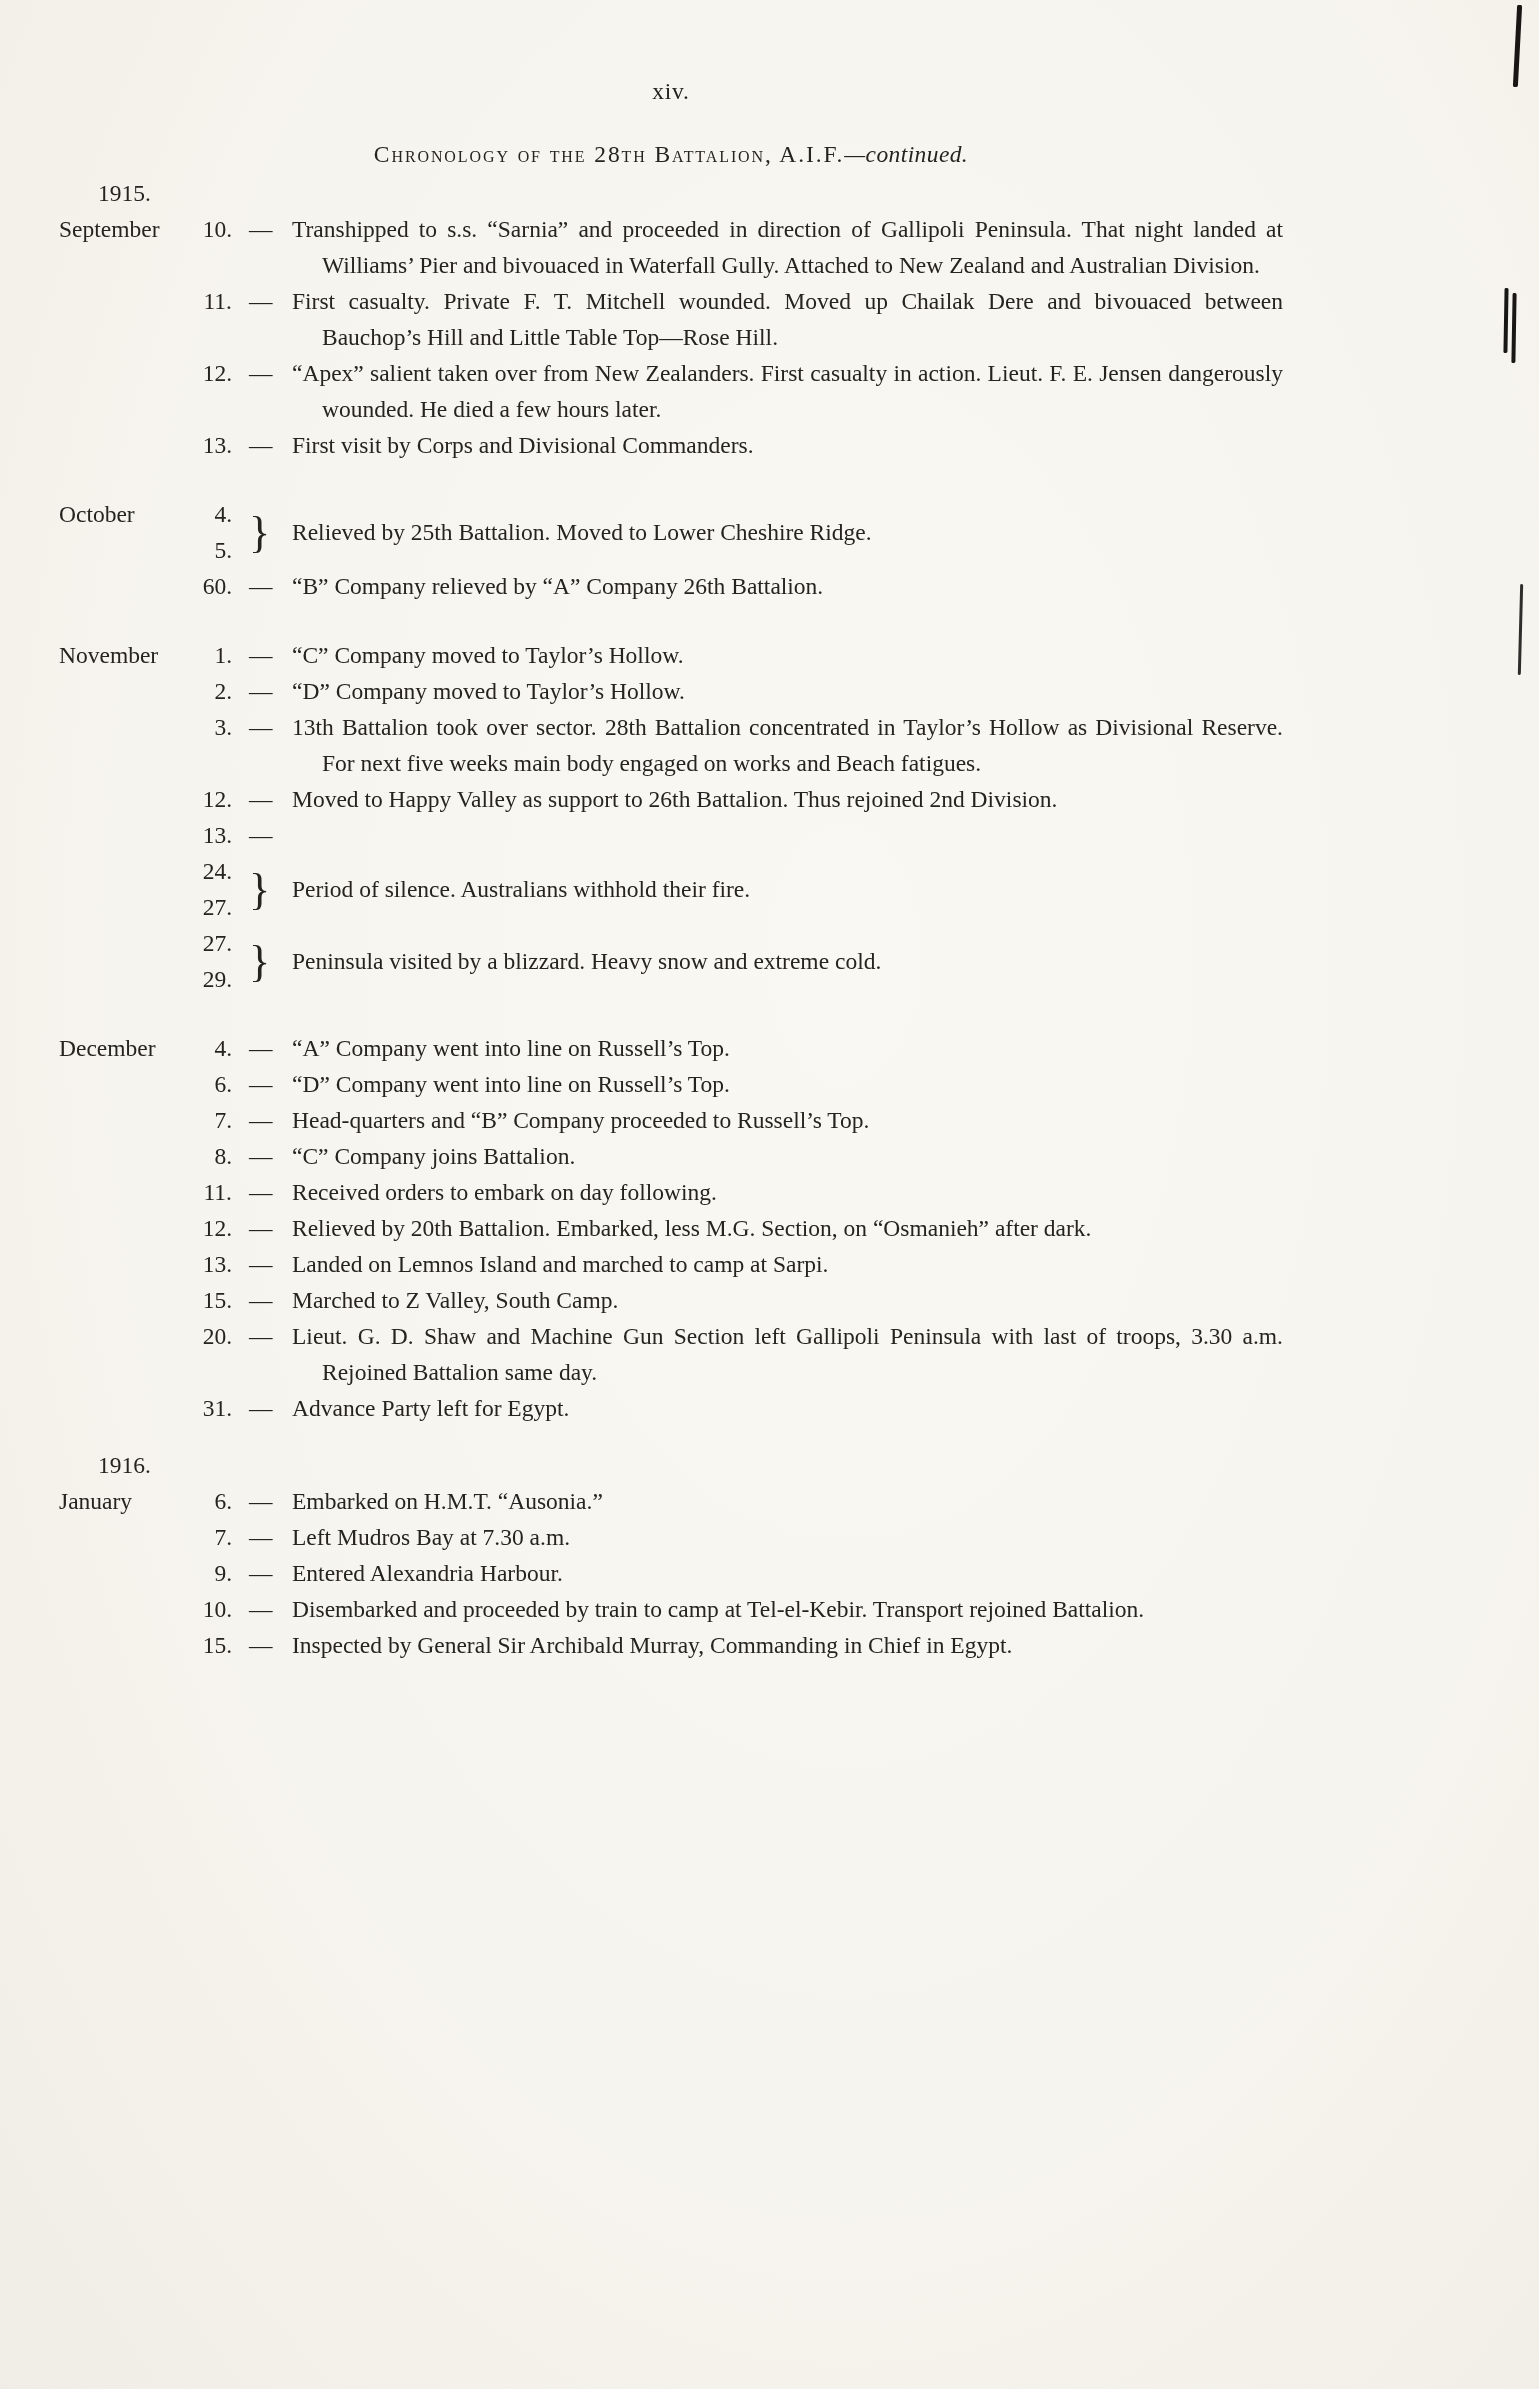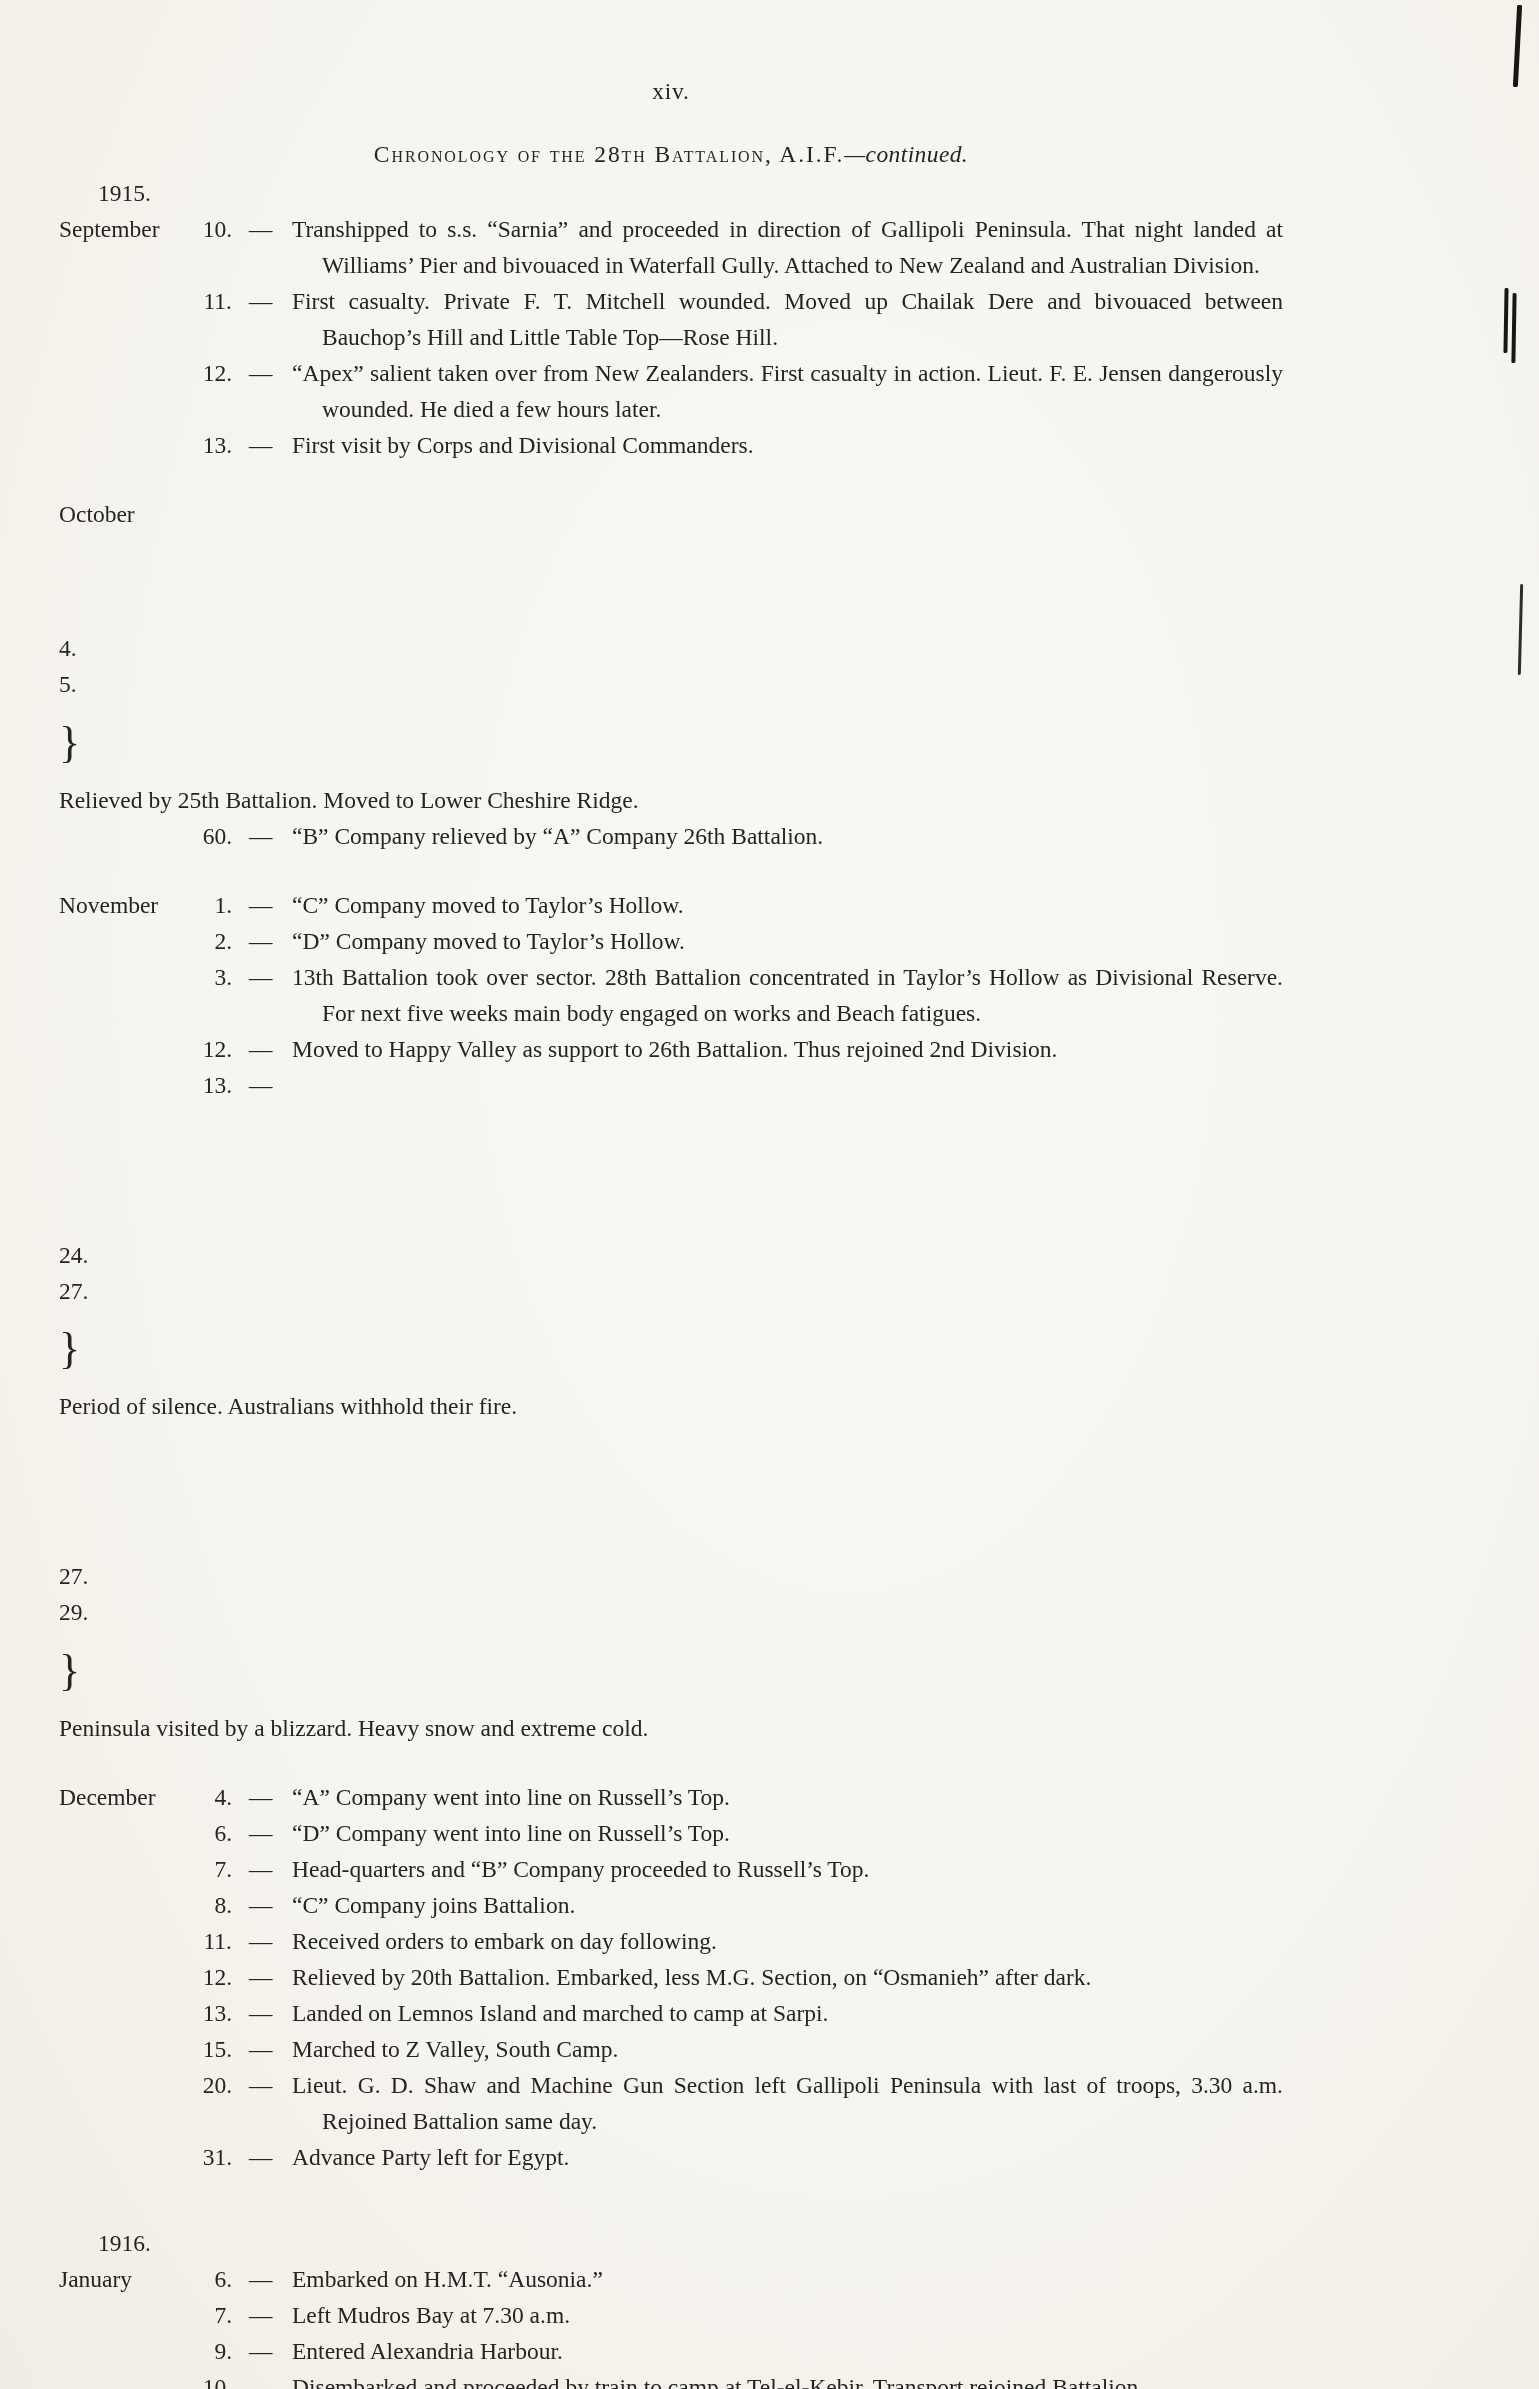--- a/index.html
+++ b/index.html
@@ -42,21 +42,21 @@
     letter-spacing: 1.9px;
   }
   .title-continued {
     font-style: italic;
     letter-spacing: 0.4px;
   }
   .year-heading {
     margin-left: 39px;
     margin-top: 3px;
   }
-  .year-section + .year-section { margin-top: 50px; }
+  .year-section + .year-section { margin-top: 21px; }
   .month-group { margin-top: 33px; }
   .year-heading + .month-group { margin-top: 0; }
 
   .entry { display: flex; align-items: flex-start; gap: 17px; }
   .month-col {
     flex: 0 0 117px;
   }
   .day-col {
     flex: 0 0 39px;
     text-align: right;
@@ -66,21 +66,21 @@
     text-align: left;
   }
   .text-col {
     flex: 1 1 auto;
     text-align: justify;
     padding-left: 30px;
     text-indent: -30px;
   }
   .day-line { line-height: 36px; }
 
-  .entry.braced { align-items: flex-start; flex-direction: column; }
+  .entry.braced { align-items: center; }
   .entry.braced .month-col,
   .entry.braced .day-col { align-self: flex-start; }
   .entry.braced .sep-col {
     align-self: stretch;
     display: flex;
     align-items: center;
     justify-content: flex-start;
     font-size: 44px;
     font-weight: 400;
     line-height: 1;

